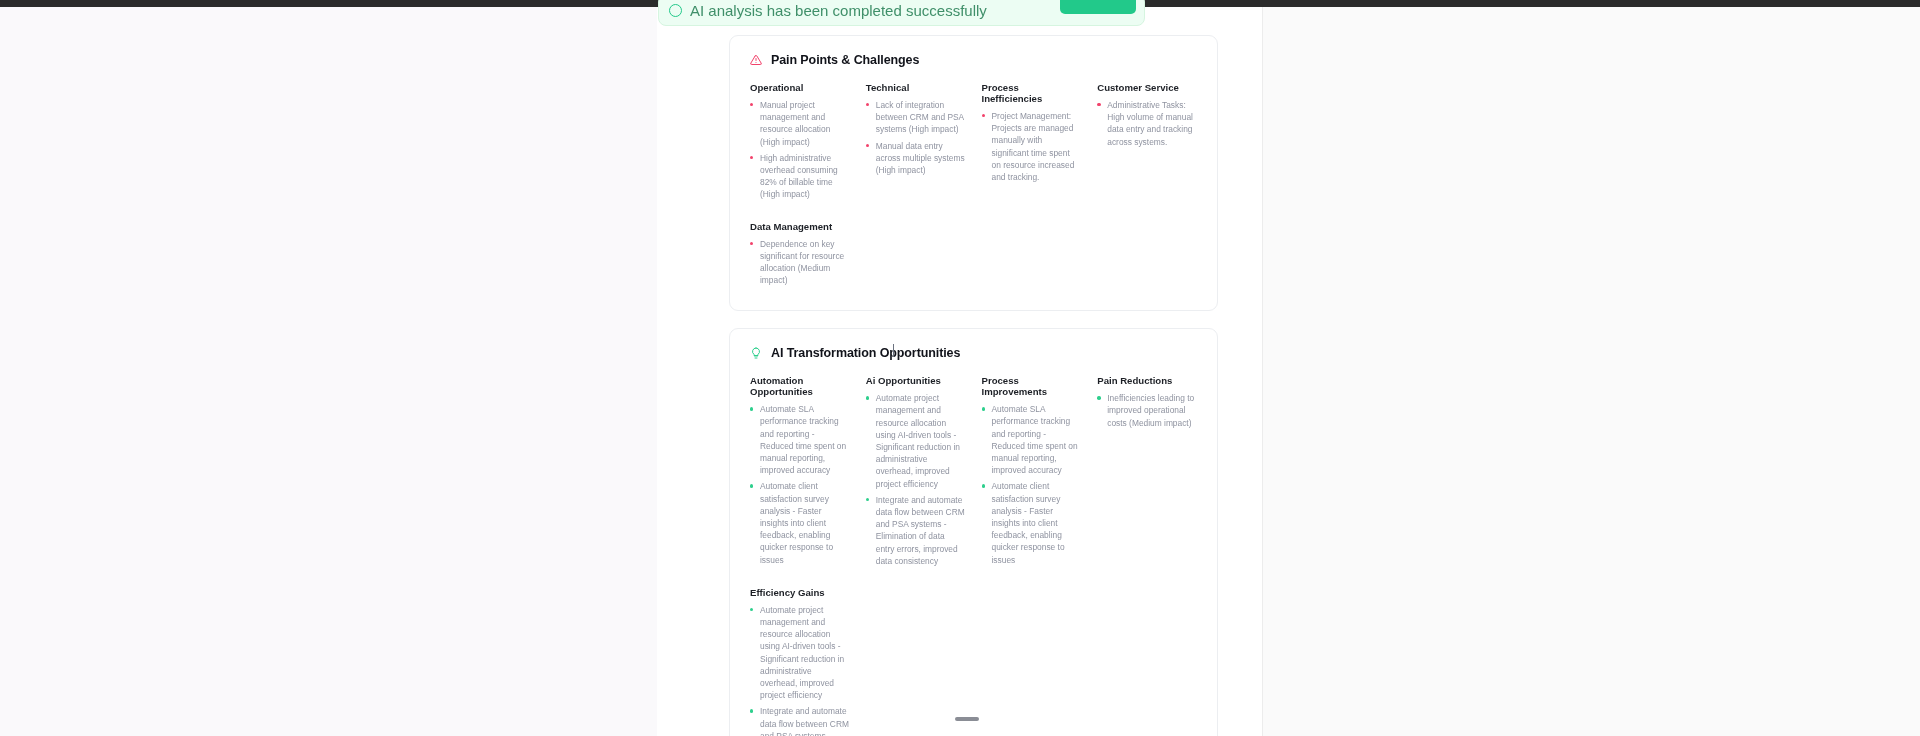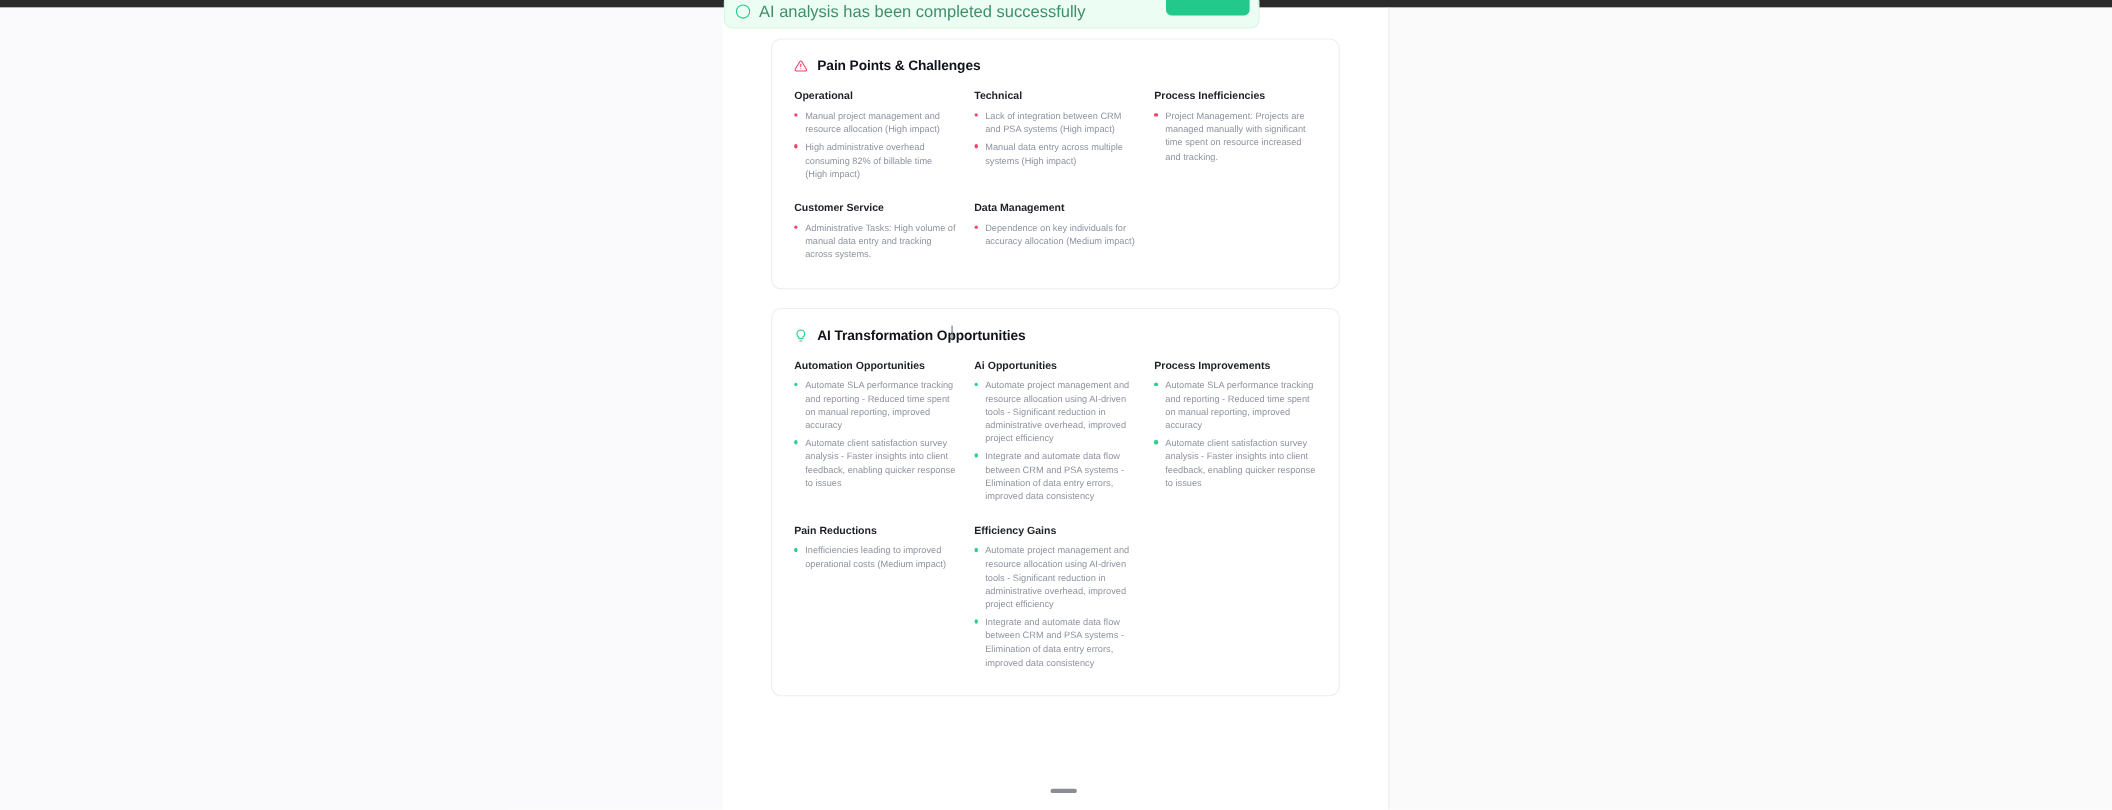--- a/index.html
+++ b/index.html
@@ -102,20 +102,21 @@
     cursor: pointer;
   }
 
   
   .card {
     background: #ffffff;
     border: 1px solid #eceef1;
     border-radius: 9px;
     padding: 17px 20px 20px 20px;
     margin-bottom: 17px;
+    margin-left: 28px;
   }
 
   .card-header {
     display: flex;
     align-items: center;
     gap: 9px;
     margin-bottom: 15px;
   }
   .card-title {
     font-size: 12.5px;
@@ -133,21 +134,21 @@
     width: 1px;
     height: 13px;
     background: #6b7280;
   }
 
   .icon-warning svg, .icon-bulb svg { display: block; }
 
   
   .grid {
     display: grid;
-    grid-template-columns: 1fr 1fr 1fr;
+    grid-template-columns: 1fr 1fr 1fr 1fr;
     column-gap: 24px;
     row-gap: 16px;
     gap: 16px;
   }
   .group-title {
     font-size: 9.6px;
     font-weight: bold;
     color: #1d2026;
     margin-bottom: 6px;
   }
@@ -235,21 +236,21 @@
         </div>
         <div>
           <div class="group-title">Customer Service</div>
           <ul class="bullets">
             <li>Administrative Tasks: High volume of manual data entry and tracking across systems.</li>
           </ul>
         </div>
         <div>
           <div class="group-title">Data Management</div>
           <ul class="bullets">
-            <li>Dependence on key individuals for accuracy allocation (Medium impact)</li>
+            <li>Dependence on key significant for resource allocation (Medium impact)</li>
           </ul>
         </div>
       </div>
     </div>
 
     <div class="card ai">
       <div class="card-header">
         <span class="icon-bulb">
           <svg width="12" height="12" viewBox="0 0 24 24" fill="none" stroke="#2ecf8d" stroke-width="2" stroke-linecap="round" stroke-linejoin="round">
             <path d="M9 18h6"></path>

